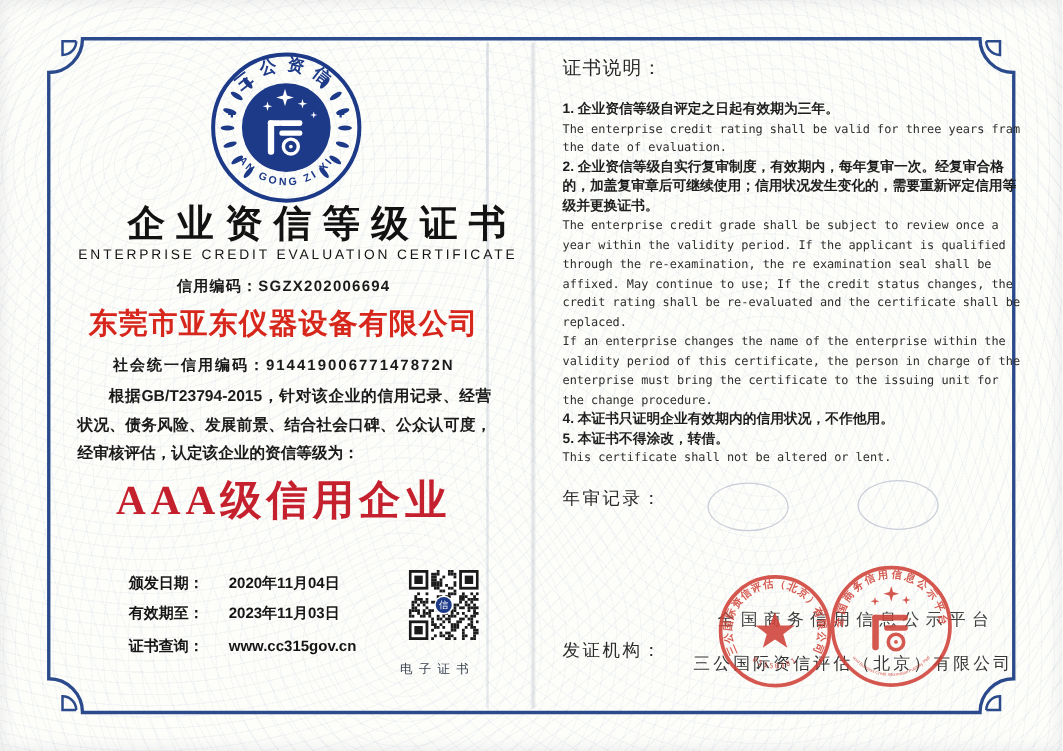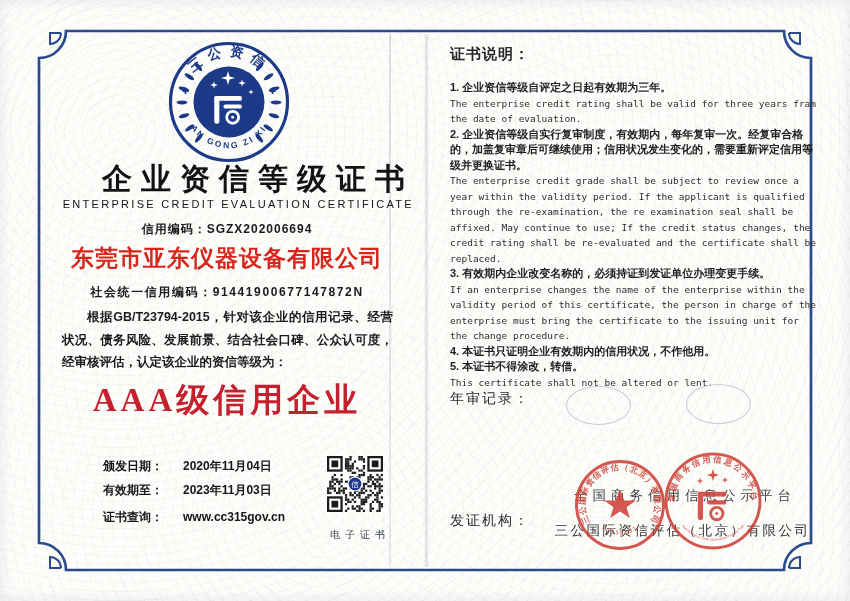--- a/index.html
+++ b/index.html
@@ -21,23 +21,23 @@
   .subtitle{left:40px;top:198px;width:374px;text-align:right;font-weight:normal;font-size:11px;letter-spacing:2.3px;color:#141414;white-space:nowrap;}
   .credit-code{left:40px;top:221px;width:374px;text-align:center;font-weight:bold;font-size:12px;letter-spacing:1px;color:#1a1a1a;}
   .company{left:30px;top:243px;width:394px;text-align:center;font-weight:bold;font-size:23px;letter-spacing:1px;color:#d7271d;white-space:nowrap;}
   .uscc{left:40px;top:284px;width:374px;text-align:center;font-weight:bold;font-size:12px;letter-spacing:1.6px;color:#1a1a1a;white-space:nowrap;}
   .assessment{left:62px;top:306px;width:331px;font-size:12.5px;font-weight:bold;line-height:22.5px;text-align:justify;text-indent:2em;color:#1b1b1b;}
   .rating{left:40px;top:378px;width:374px;text-align:center;font-family:"Liberation Serif",serif;font-weight:900;font-size:33px;letter-spacing:4px;color:#c5202d;white-space:nowrap;}
   .dateline{left:103px;font-size:12px;font-weight:bold;color:#151515;white-space:nowrap;}
   .dateline .val{margin-left:20px;}
   .query-url{margin-left:12px;}
   .qr-wrap{left:327px;top:456px;width:56px;height:56px;}
-  .qr-caption{left:320px;top:528px;width:70px;text-align:right;font-family:"Liberation Serif",serif;font-size:10px;letter-spacing:5px;color:#39414f;white-space:nowrap;}
+  .qr-caption{left:320px;top:528px;width:70px;text-align:left;font-family:"Liberation Serif",serif;font-size:10px;letter-spacing:5px;color:#39414f;white-space:nowrap;}
   
-  .r-heading{left:450px;top:45px;font-size:15px;font-weight:bold;letter-spacing:1px;color:#262626;}
+  .r-heading{left:450px;top:45px;font-size:15px;font-weight:normal;letter-spacing:1px;color:#262626;}
   .instructions{left:450px;top:80px;width:367px;}
   .item-zh{font-size:11px;font-weight:bold;line-height:15.5px;color:#1e1e1e;}
   .item-en{font-family:"DejaVu Sans Mono",monospace;font-size:9.5px;line-height:15.5px;color:#2d2d2d;}
   .annual-label{left:450px;top:390px;font-size:14px;letter-spacing:2px;color:#2a2a2a;}
   .oval{border:1px solid #c9cdd7;border-radius:50%;background:rgba(255,255,255,.0);}
   .oval1{left:566px;top:386px;width:63px;height:37px;}
   .oval2{left:686px;top:384px;width:63px;height:38px;}
   .issuer-label{left:450px;top:512px;font-size:14px;letter-spacing:2px;color:#2a2a2a;}
   .issuer-line1{left:520px;top:487px;width:330px;text-align:center;font-size:13.5px;letter-spacing:5px;color:#414141;white-space:nowrap;z-index:1;}
   .issuer-line2{left:505px;top:522px;width:355px;text-align:center;font-size:13.5px;letter-spacing:2.5px;color:#353535;white-space:nowrap;z-index:1;}
@@ -366,21 +366,20 @@
     <div class="abs instructions">
       <div>
         <div class="item-zh">1. 企业资信等级自评定之日起有效期为三年。</div>
         <div class="item-en">The enterprise credit rating shall be valid for three years fram the date of evaluation.</div>
       </div>
       <div>
         <div class="item-zh">2. 企业资信等级自实行复审制度，有效期内，每年复审一次。经复审合格的，加盖复审章后可继续使用；信用状况发生变化的，需要重新评定信用等级并更换证书。</div>
         <div class="item-en">The enterprise credit grade shall be subject to review once a year within the validity period. If the applicant is qualified through the re-examination, the re examination seal shall be affixed. May continue to use; If the credit status changes, the credit rating shall be re-evaluated and the certificate shall be replaced.</div>
       </div>
       <div>
-        <div class="item-zh">3. 有效期内企业改变名称的，必须持证到发证单位办理变更手续。</div>
         <div class="item-en">If an enterprise changes the name of the enterprise within the validity period of this certificate, the person in charge of the enterprise must bring the certificate to the issuing unit for the change procedure.</div>
       </div>
       <div>
         <div class="item-zh">4. 本证书只证明企业有效期内的信用状况，不作他用。</div>
       </div>
       <div>
         <div class="item-zh">5. 本证书不得涂改，转借。</div>
         <div class="item-en">This certificate shall not be altered or lent.</div>
       </div>
     </div>

